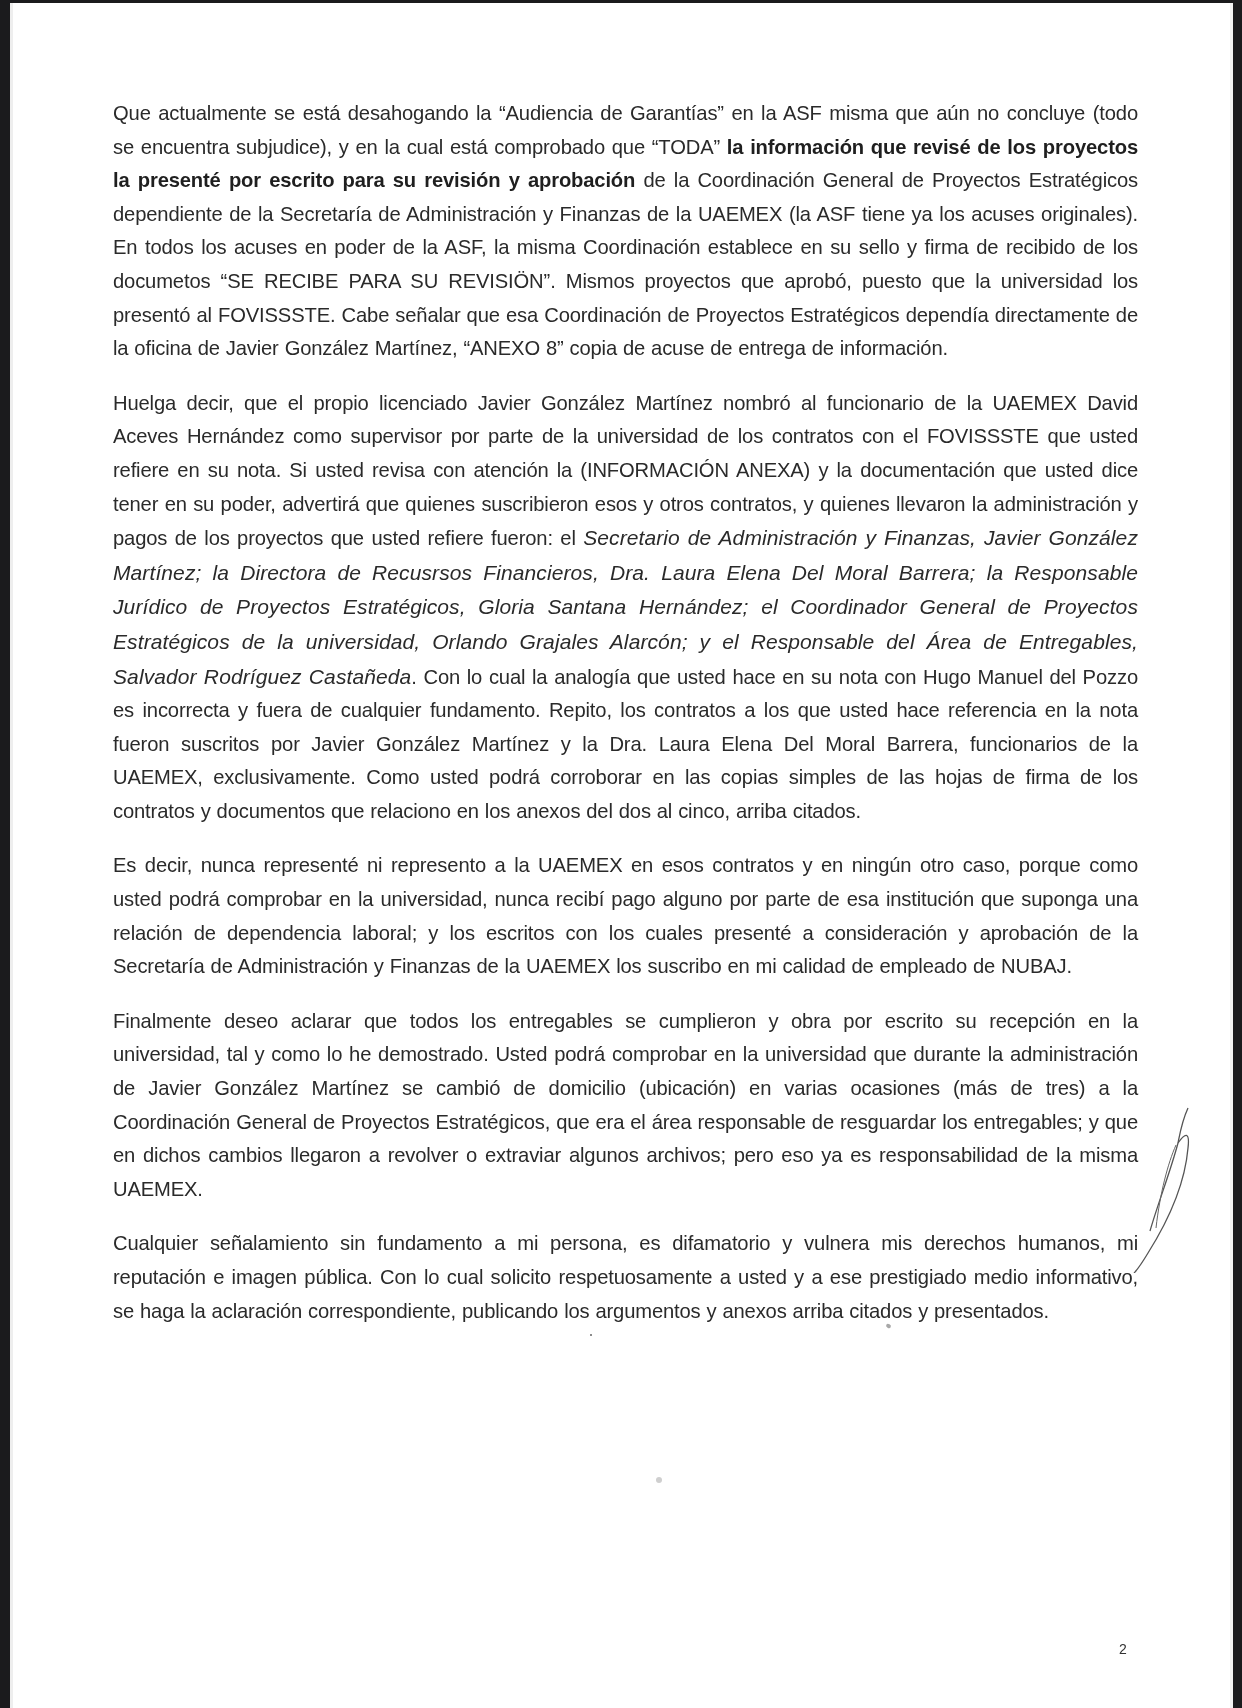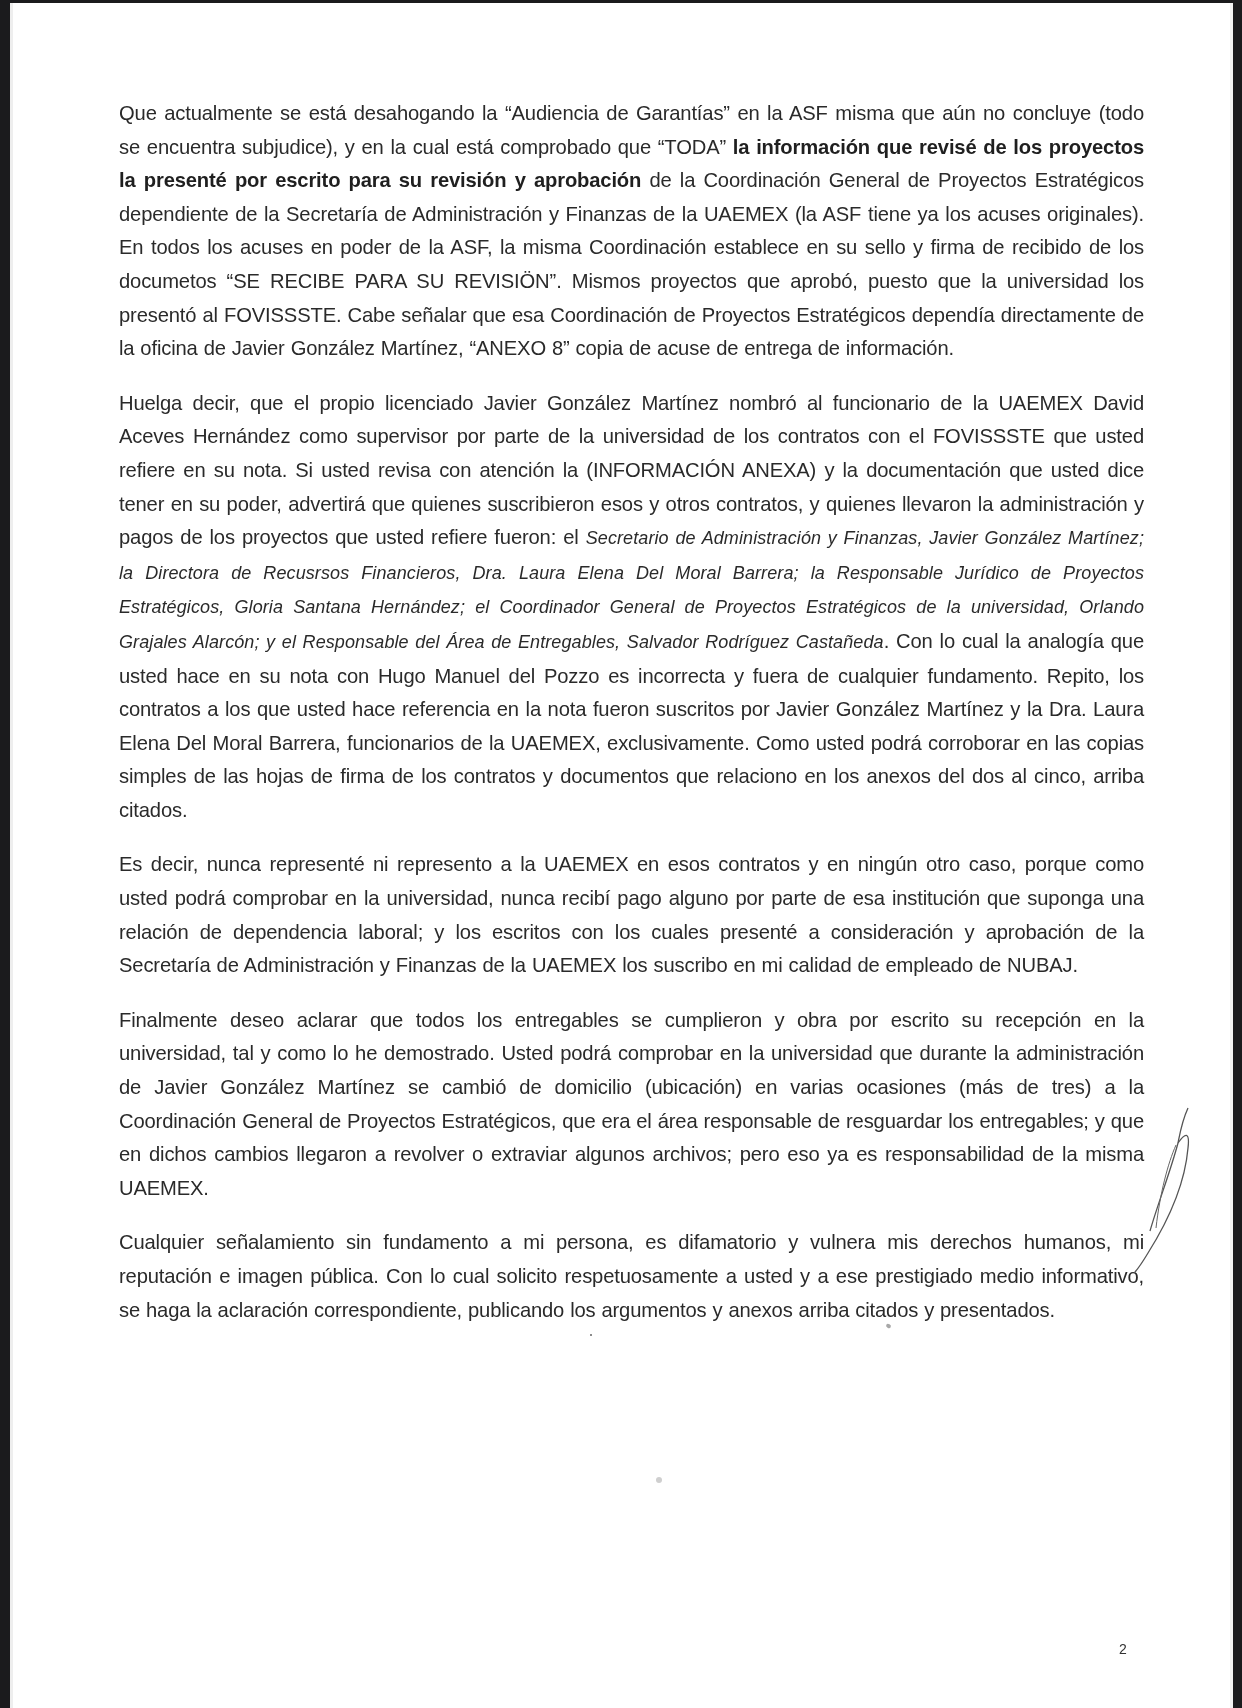--- a/index.html
+++ b/index.html
@@ -24,32 +24,31 @@
       left: 103px;
       top: 94px;
       width: 1025px;
       font-family: "Liberation Sans", sans-serif;
       font-size: 20.2px;
       line-height: 33.6px;
       color: #2a2a2a;
       text-align: justify;
       letter-spacing: -0.15px;
       word-spacing: 0.5px;
-      margin-left: 6px;
     }
     .para {
       margin: 0 0 21px 0;
     }
     .para strong {
       font-weight: bold;
       color: #1f1f1f;
     }
     .para em {
       font-style: italic;
-      font-size: 18px;
+      font-size: 21px;
       letter-spacing: 0.1px;
     }
     .page-number {
       position: absolute;
       left: 1109px;
       top: 1638px;
       font-family: "Liberation Sans", sans-serif;
       font-size: 14px;
       color: #333;
     }

